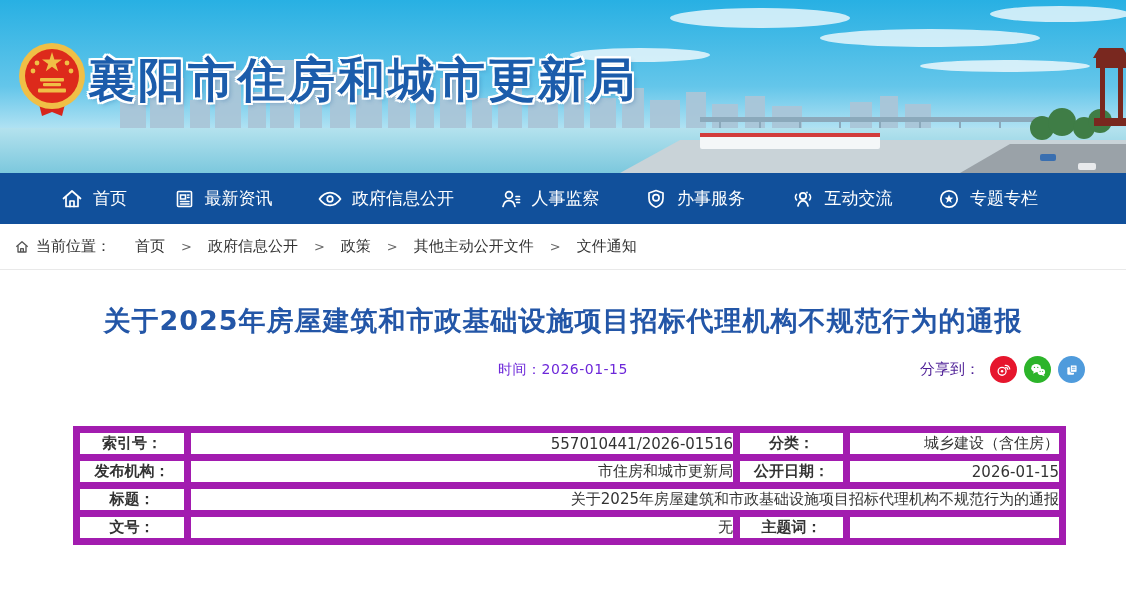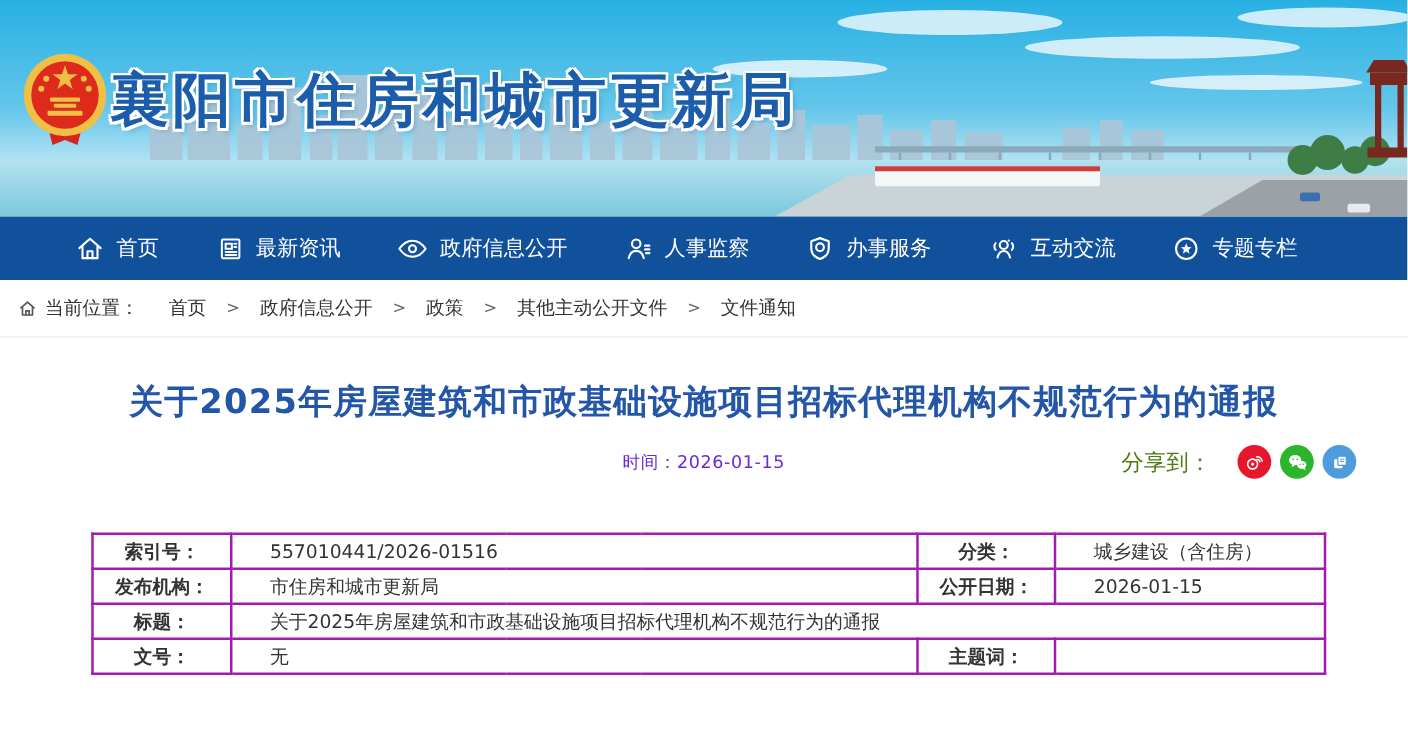--- a/index.html
+++ b/index.html
@@ -29,33 +29,33 @@
   .breadcrumb .sep { color:#666; font-size:13px; }
   .breadcrumb .loc-label { margin-right:8px; }
 
   
   .article-title { margin-top:33px; text-align:center; font-size:27px; font-weight:bold;
     color:#2356a7; letter-spacing:1px; }
   .meta-row { position:relative; margin-top:17px; height:28px; display:flex;
     align-items:center; justify-content:center; }
   .time { font-size:14px; color:#6d28d9; letter-spacing:.5px; }
   .share { position:absolute; right:41px; top:0; display:flex; align-items:center; gap:7px; }
-  .share-label { font-size:18px; color:#4d7c0f; margin-right:14px; }
+  .share-label { font-size:15px; color:#4c1d95; margin-right:3px; }
   .share-btn { width:27px; height:27px; border-radius:50%; display:flex; align-items:center;
     justify-content:center; cursor:pointer; }
   .share-btn.weibo { background:#e6162d; }
   .share-btn.wechat { background:#2cb42a; }
   .share-btn.copylink { background:#4f9bdc; }
 
   
   table.meta { margin:42px 0 0 73px; width:986px; border-collapse:collapse; table-layout:fixed; }
-  table.meta td { border:2px solid #a21caf; height:28px; font-size:15px; color:#333;
+  table.meta td { border:7px solid #a21caf; height:28px; font-size:15px; color:#333;
     overflow:hidden; white-space:nowrap; }
   td.lbl { font-weight:bold; text-align:center; }
-  td.val { text-align:left; padding-left:30px; }
+  td.val { text-align:right; padding-left:30px; }
 </style>
 </head>
 <body>
 
 <header class="banner">
   <svg class="scene" width="1126" height="173" viewBox="0 0 1126 173">
     <defs>
       <linearGradient id="sky" x1="0" y1="0" x2="0" y2="1">
         <stop offset="0" stop-color="#28b0e3"></stop>
           <stop offset=".5" stop-color="#64c6ea"></stop>

